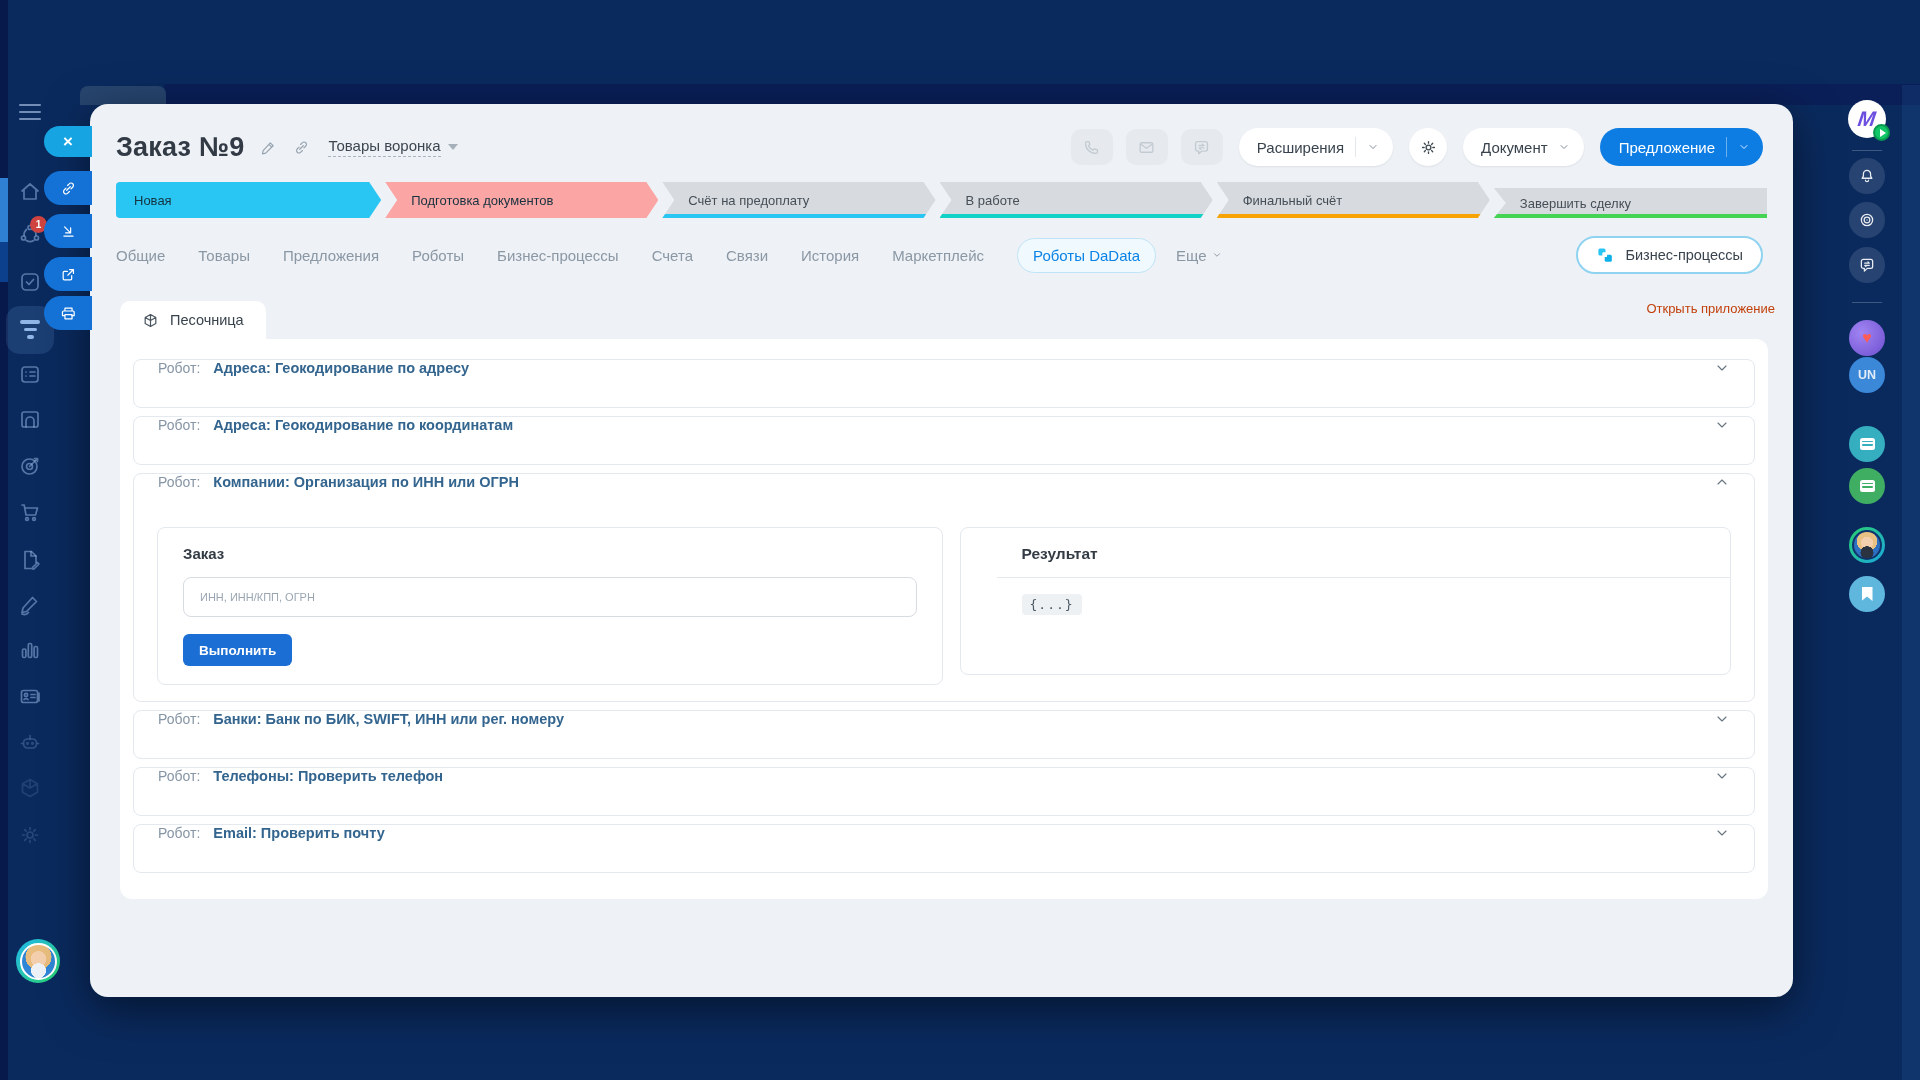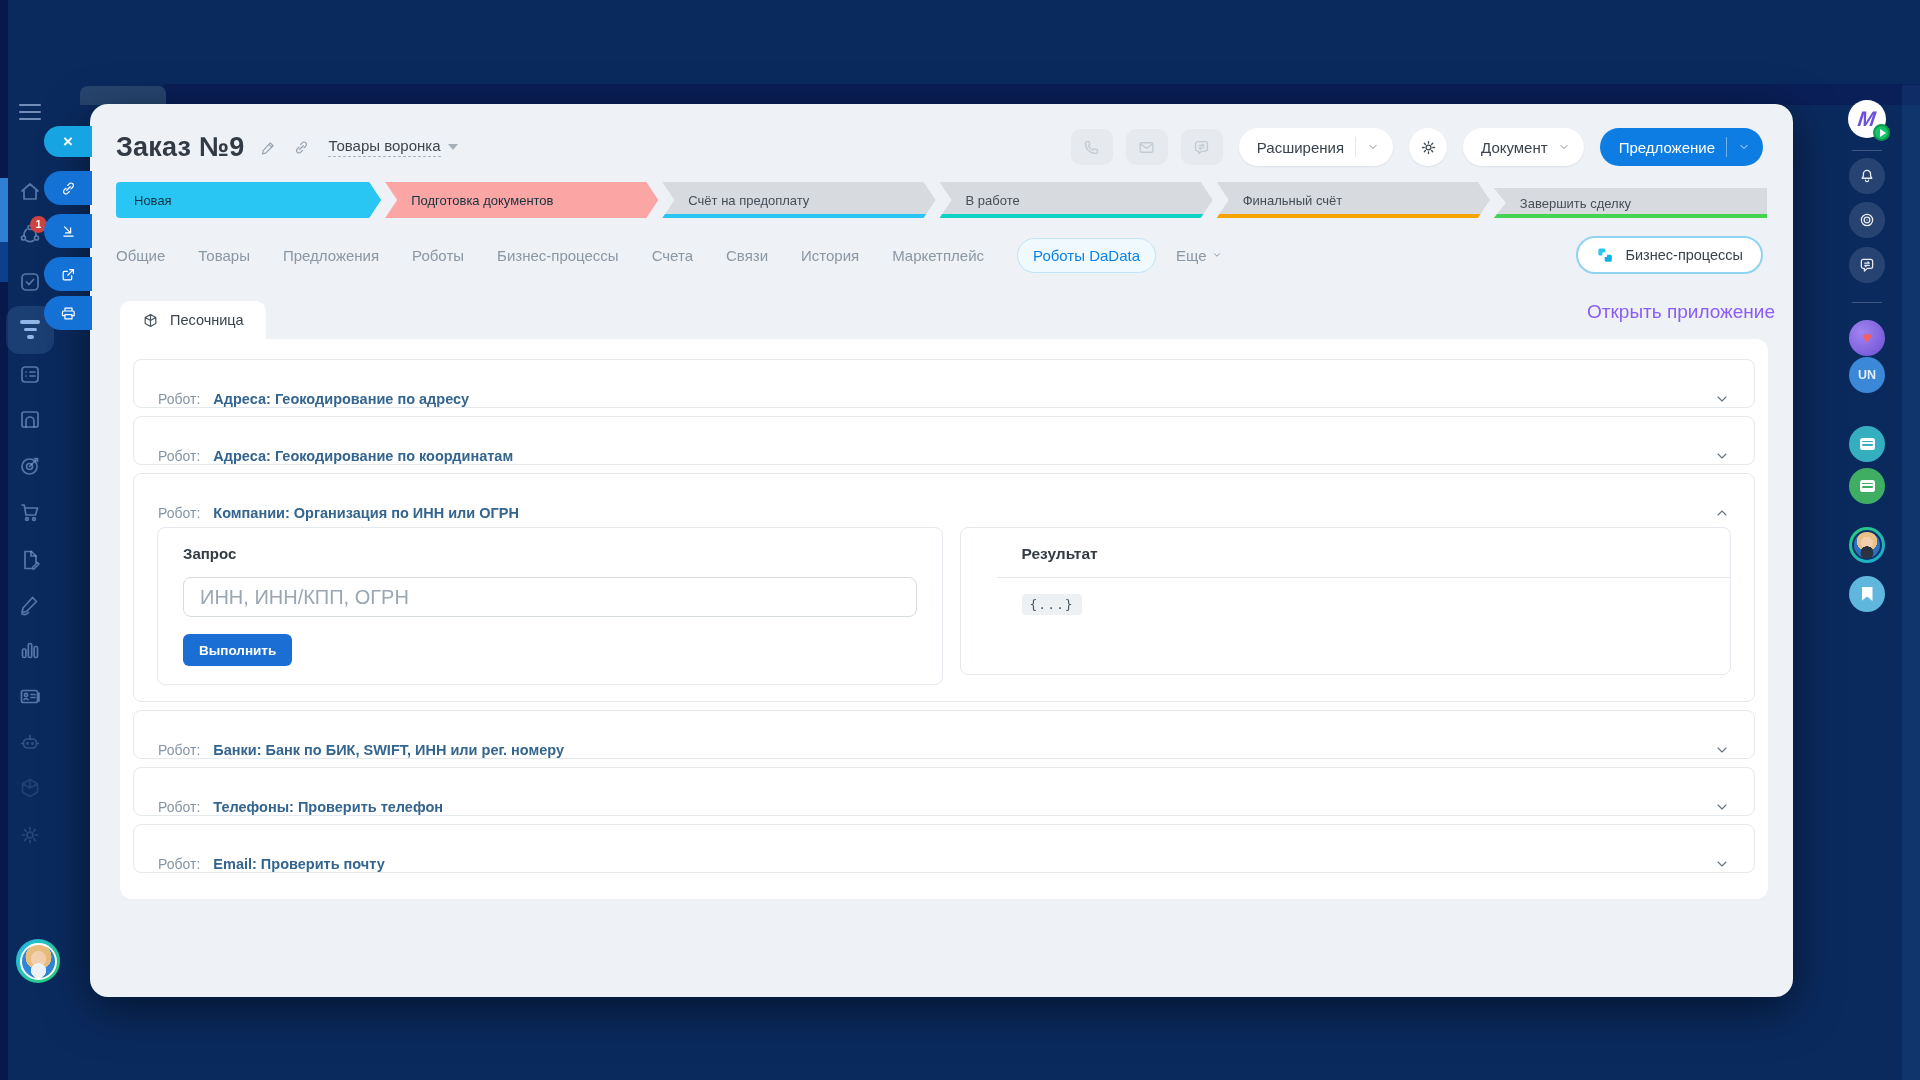--- a/index.html
+++ b/index.html
@@ -114,39 +114,39 @@
   .bp-btn { height:38px; border:2px solid #8fd3f0; background:#fff; border-radius:20px; display:flex; align-items:center;
             gap:10px; padding:0 18px; font-size:14.5px; color:#39434d; cursor:pointer; }
   .bp-btn svg { width:19px; height:19px; }
 
   
   .sand-strip { display:flex; align-items:flex-start; padding:0 18px 0 30px; height:38px; margin-top:14px; }
   .sand-tab { height:38px; background:#fff; border-radius:10px 10px 0 0; display:flex; align-items:center; gap:11px;
               padding:0 22px; font-size:14.5px; color:#39434d; cursor:pointer; }
   .sand-tab svg { width:17px; height:17px; color:#4a5560; }
   .sand-strip .spacer { flex:1; }
-  .open-app { font-size:19px; color:#8b5cf6; cursor:pointer; }
+  .open-app { font-size:13px; color:#c2410c; cursor:pointer; }
   .card { margin:0 25px 0 30px; background:#fff; border-radius:0 12px 12px 12px; height:560px; padding:20px 13px 13px; }
 
   
   .row { border:1px solid #e3e9ee; border-radius:8px; background:#fff; margin-bottom:8px; }
-  .rowhead { height:47px; display:flex; align-items:flex-end; padding:0 24px; cursor:pointer; }
+  .rowhead { height:47px; display:flex; align-items:flex-start; padding:0 24px; cursor:pointer; }
   .rprefix { font-size:14px; color:#8695a5; margin-right:13px; }
   .rname { font-size:14.5px; font-weight:600; color:#33658f; }
   .rowhead .spacer { flex:1; }
   .acc-chev { width:16px; height:16px; }
   .acc-chev path { stroke:#66757f; }
   .up { transform:rotate(180deg); }
 
   .exp { display:flex; gap:17px; padding:6px 23px 16px; align-items:flex-start; }
   .panel { flex:1; border:1px solid #e3e9ee; border-radius:8px; }
   .panel-req { padding:17px 25px; height:158px; }
   .panel-req .plabel { font-size:15px; font-weight:bold; color:#333b44; }
   .pinput { margin-top:15px; width:100%; height:40px; border:1px solid #d6dce2; border-radius:8px; padding:0 16px;
-            font-size:20px; color:#333; font-family:"Liberation Sans",sans-serif; outline:none; }
+            font-size:11px; color:#333; font-family:"Liberation Sans",sans-serif; outline:none; }
   .pinput::placeholder { color:#9aa6b2; }
   .run-btn { margin-top:17px; height:32px; padding:0 16px; border:none; border-radius:6px; color:#fff;
              font-size:13.5px; font-weight:bold; font-family:"Liberation Sans",sans-serif; cursor:pointer; }
   .panel-res { height:148px;padding-left:36px; }
   .res-head { padding:17px 25px 14px; font-size:15.5px; font-weight:bold; color:#333b44; border-bottom:1px solid #e3e9ee; }
   .res-body { padding:17px 25px; }
   .json-chip { font-family:"DejaVu Sans Mono",monospace; font-size:13px; color:#4d5a66; background:#edf1f4;
                border-radius:4px; padding:3px 8px; letter-spacing:1px; }
   svg { fill:none; stroke:currentColor; stroke-width:1.7; stroke-linecap:round; stroke-linejoin:round; }
 </style>
@@ -496,21 +496,21 @@
       <div class="rowhead">
         <span class="rprefix">Робот:</span>
         <span class="rname">Компании: Организация по ИНН или ОГРН</span>
         <span class="spacer"></span>
         <svg class="acc-chev up" viewBox="0 0 24 24">
             <path d="M6 9l6 6 6-6"></path>
           </svg>
         </div>
       <div class="exp">
         <div class="panel panel-req">
-          <div class="plabel">Запрос</div>
+          <div class="plabel">Заказ</div>
           <input class="pinput" placeholder="ИНН, ИНН/КПП, ОГРН" style="">
           <button class="run-btn" style="background-color: rgb(27, 110, 211);">Выполнить</button>
         </div>
         <div class="panel panel-res">
           <div class="res-head">Результат</div>
           <div class="res-body">
             <span class="json-chip">{...}</span>
           </div>
         </div>
       </div>

